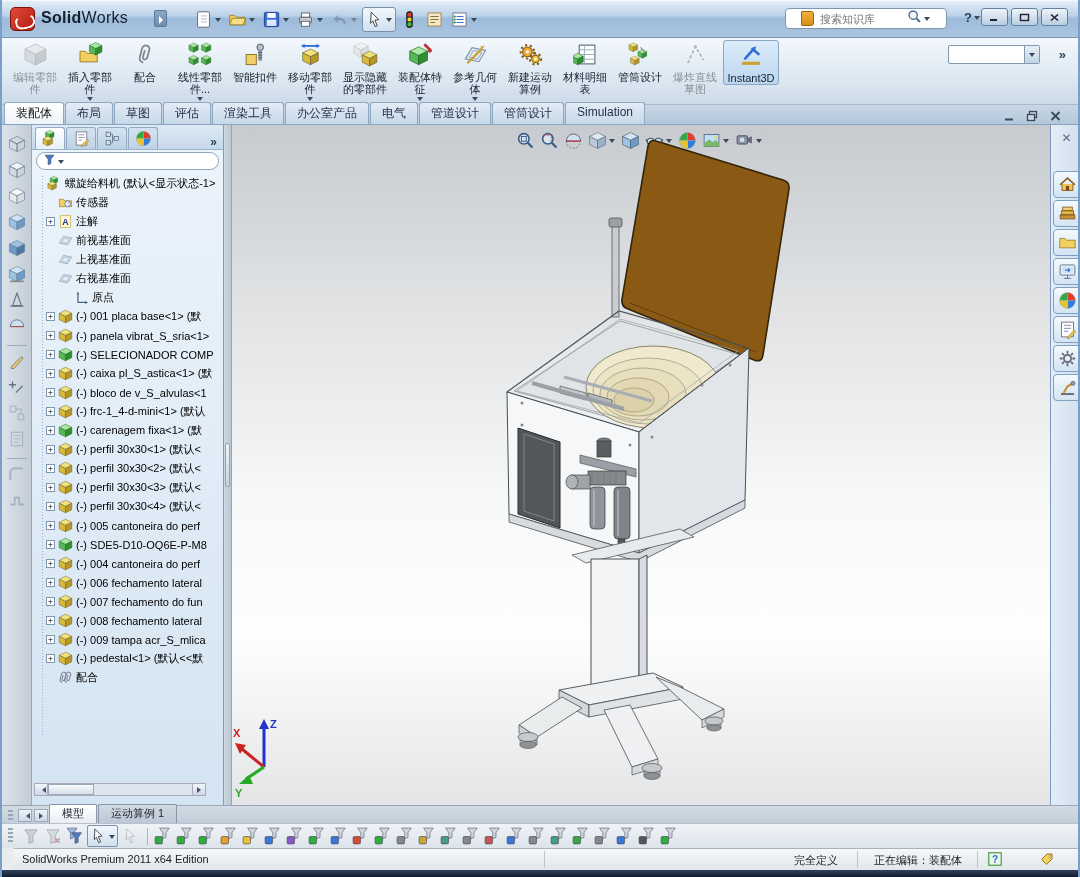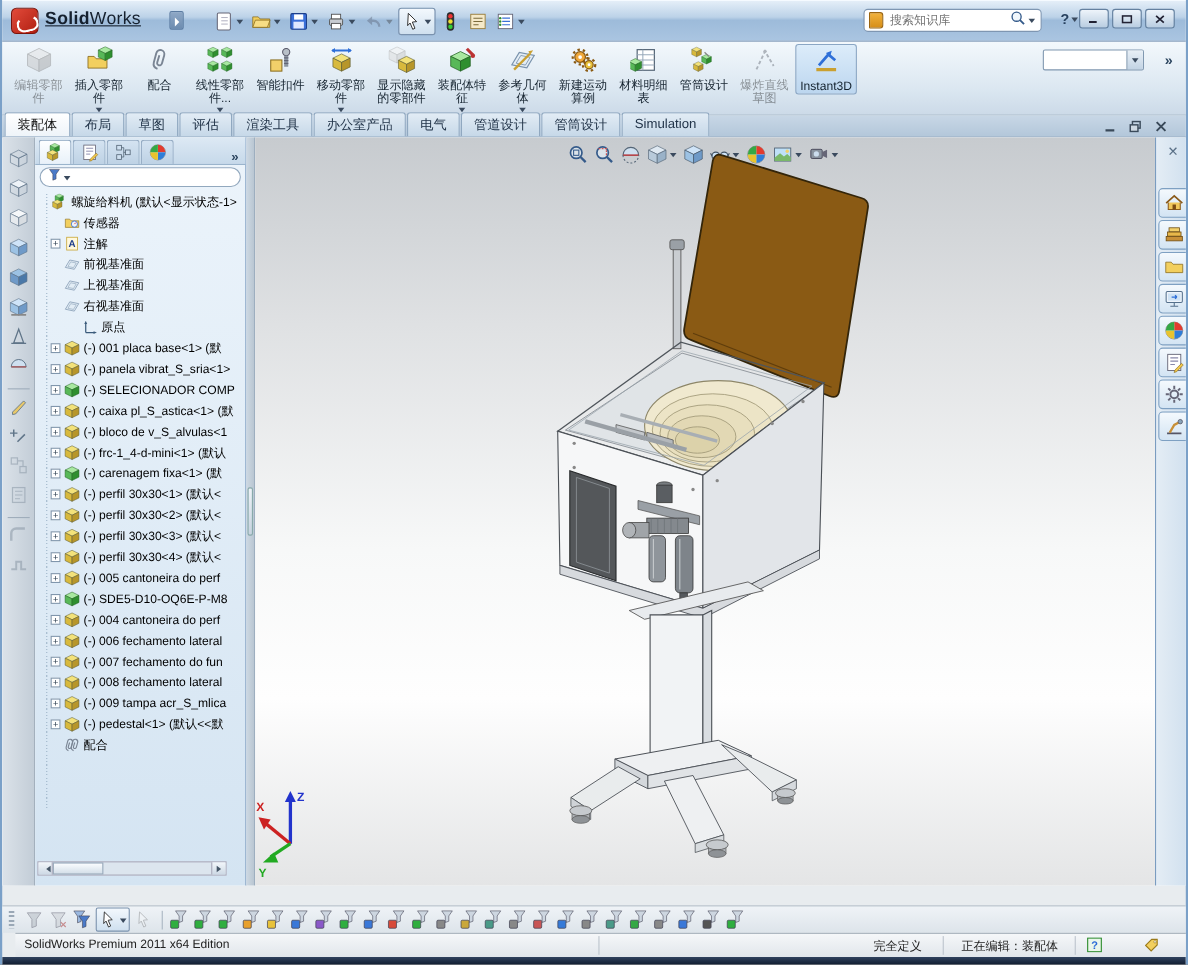--- a/index.html
+++ b/index.html
@@ -7,35 +7,35 @@
   .window{position:relative;width:1080px;height:877px;font-family:"Liberation Sans",sans-serif;
     background:#e8ecef;overflow:hidden;border-left:2px solid #7aa0c8;border-right:2px solid #7aa0c8;}
   
   .titlebar{position:absolute;left:0;top:0;width:100%;height:38px;
     background:linear-gradient(#e7f0f9 0%,#bcd2e8 42%,#9dbbda 50%,#aac5e1 100%);
     border-bottom:1px solid #7a96b6;box-shadow:inset 0 1px 0 #f5faff;}
   .logo{position:absolute;left:8px;top:7px;width:25px;height:24px;border-radius:5px;
     background:linear-gradient(135deg,#e24a3a,#b01f12);border:1px solid #7d130a;}
   .logo:after{content:"";position:absolute;left:4px;top:6px;width:16px;height:11px;
     border:2px solid #fff;border-radius:50% 50% 40% 40%;border-top-color:transparent;transform:rotate(-12deg);}
-  .brand{position:absolute;left:39px;top:9px;font-size:16px;color:#15202e;letter-spacing:.3px;text-decoration:underline;}
+  .brand{position:absolute;left:39px;top:9px;font-size:16px;color:#15202e;letter-spacing:.3px;}
   .brand .b1{font-weight:bold;} .brand .b2{font-weight:normal;}
   .brand-exp{position:absolute;left:152px;top:10px;width:13px;height:17px;background:linear-gradient(#8fa8c6,#6d8cb0);
     border:1px solid #5a7aa0;border-radius:2px;}
   .brand-exp:after{content:"";position:absolute;left:4px;top:5px;border:4px solid transparent;border-left-color:#fff;}
   .quickbar{position:absolute;left:190px;top:6px;height:26px;display:flex;align-items:center;}
   .qb{display:flex;align-items:center;padding:2px 2px;margin-right:2px;border-radius:3px;}
   .qb svg{width:19px;height:19px;}
   .qb.boxed{border:1px solid #7a92ae;background:linear-gradient(#f3f8fd,#cfe0ef);}
   .qb.dis{opacity:.45;filter:grayscale(.8);}
   .car{width:0;height:0;border:3px solid transparent;border-top:4px solid #3a4a5e;margin:4px 1px 0 2px;}
   .doc-title{position:absolute;left:460px;top:12px;width:280px;text-align:center;font-size:12px;color:#1c2736;
     white-space:nowrap;}
   .searchbox{position:absolute;left:783px;top:8px;width:162px;height:21px;background:#fff;border:1px solid #7e96b2;
-    border-radius:4px;display:flex;align-items:center;padding:0 4px;}
+    border-radius:4px;display:flex;align-items:center;padding:0 15px;}
   .searchbox input{flex:1;border:none;outline:none;font-size:11px;color:#555;font-family:"Liberation Sans",sans-serif;
     background:transparent;min-width:10px;}
   .s-book{width:13px;height:15px;background:linear-gradient(#f2b23c,#d68e18);border:1px solid #9a6410;
     border-radius:1px 3px 3px 1px;margin-right:4px;}
   .s-mag svg{width:15px;height:15px;}
   .helpbtn{position:absolute;left:962px;top:10px;font-size:13px;font-weight:bold;color:#27405e;display:flex;align-items:center;}
   .winbtns{position:absolute;right:10px;top:8px;display:flex;gap:3px;}
   .wbtn{width:27px;height:18px;border:1px solid #64809f;border-radius:3px;
     background:linear-gradient(#eef4fa,#b9cde1);display:flex;align-items:center;justify-content:center;}
   .wbtn svg{width:11px;height:9px;}
@@ -1159,20 +1159,27 @@
         <div class="tpbtn">
           <svg viewBox="0 0 16 16">
             <path d="M2.5 13.5h11" stroke="#556" stroke-width="1.4"></path>
             <path d="M4.5 13 8 7l4.2-2.2" fill="none" stroke="#c89038" stroke-width="1.8"></path>
             <circle cx="12.6" cy="4.5" r="1.7" fill="#8aa4b8" stroke="#556" stroke-width=".6"></circle>
           </svg>
         </div>
       </div>
   </div>
 
+  <div class="model-tabs" id="modeltabs">
+      <span class="grip" style="height:12px;margin:0 4px 1px 6px"></span>
+  <span class="mnav"></span>
+  <span class="mnav r"></span>
+      <span class="mtab on">模型</span>
+      <span class="mtab">运动算例 1</span>
+    </div>
 
   <div class="filter-bar" id="filterbar">
       <span class="grip"></span>
       <span class="fbtn" style="opacity:.5">
         <svg viewBox="0 0 16 16">
           <path d="M2.5 2.5h11L9.8 7.8v5.4l-3.6 1.3V7.8Z" fill="#b0b8c0" stroke="#445" stroke-width=".6"></path>
         </svg>
       </span>
       <span class="fbtn" style="opacity:.5">
         <svg viewBox="0 0 16 16">

